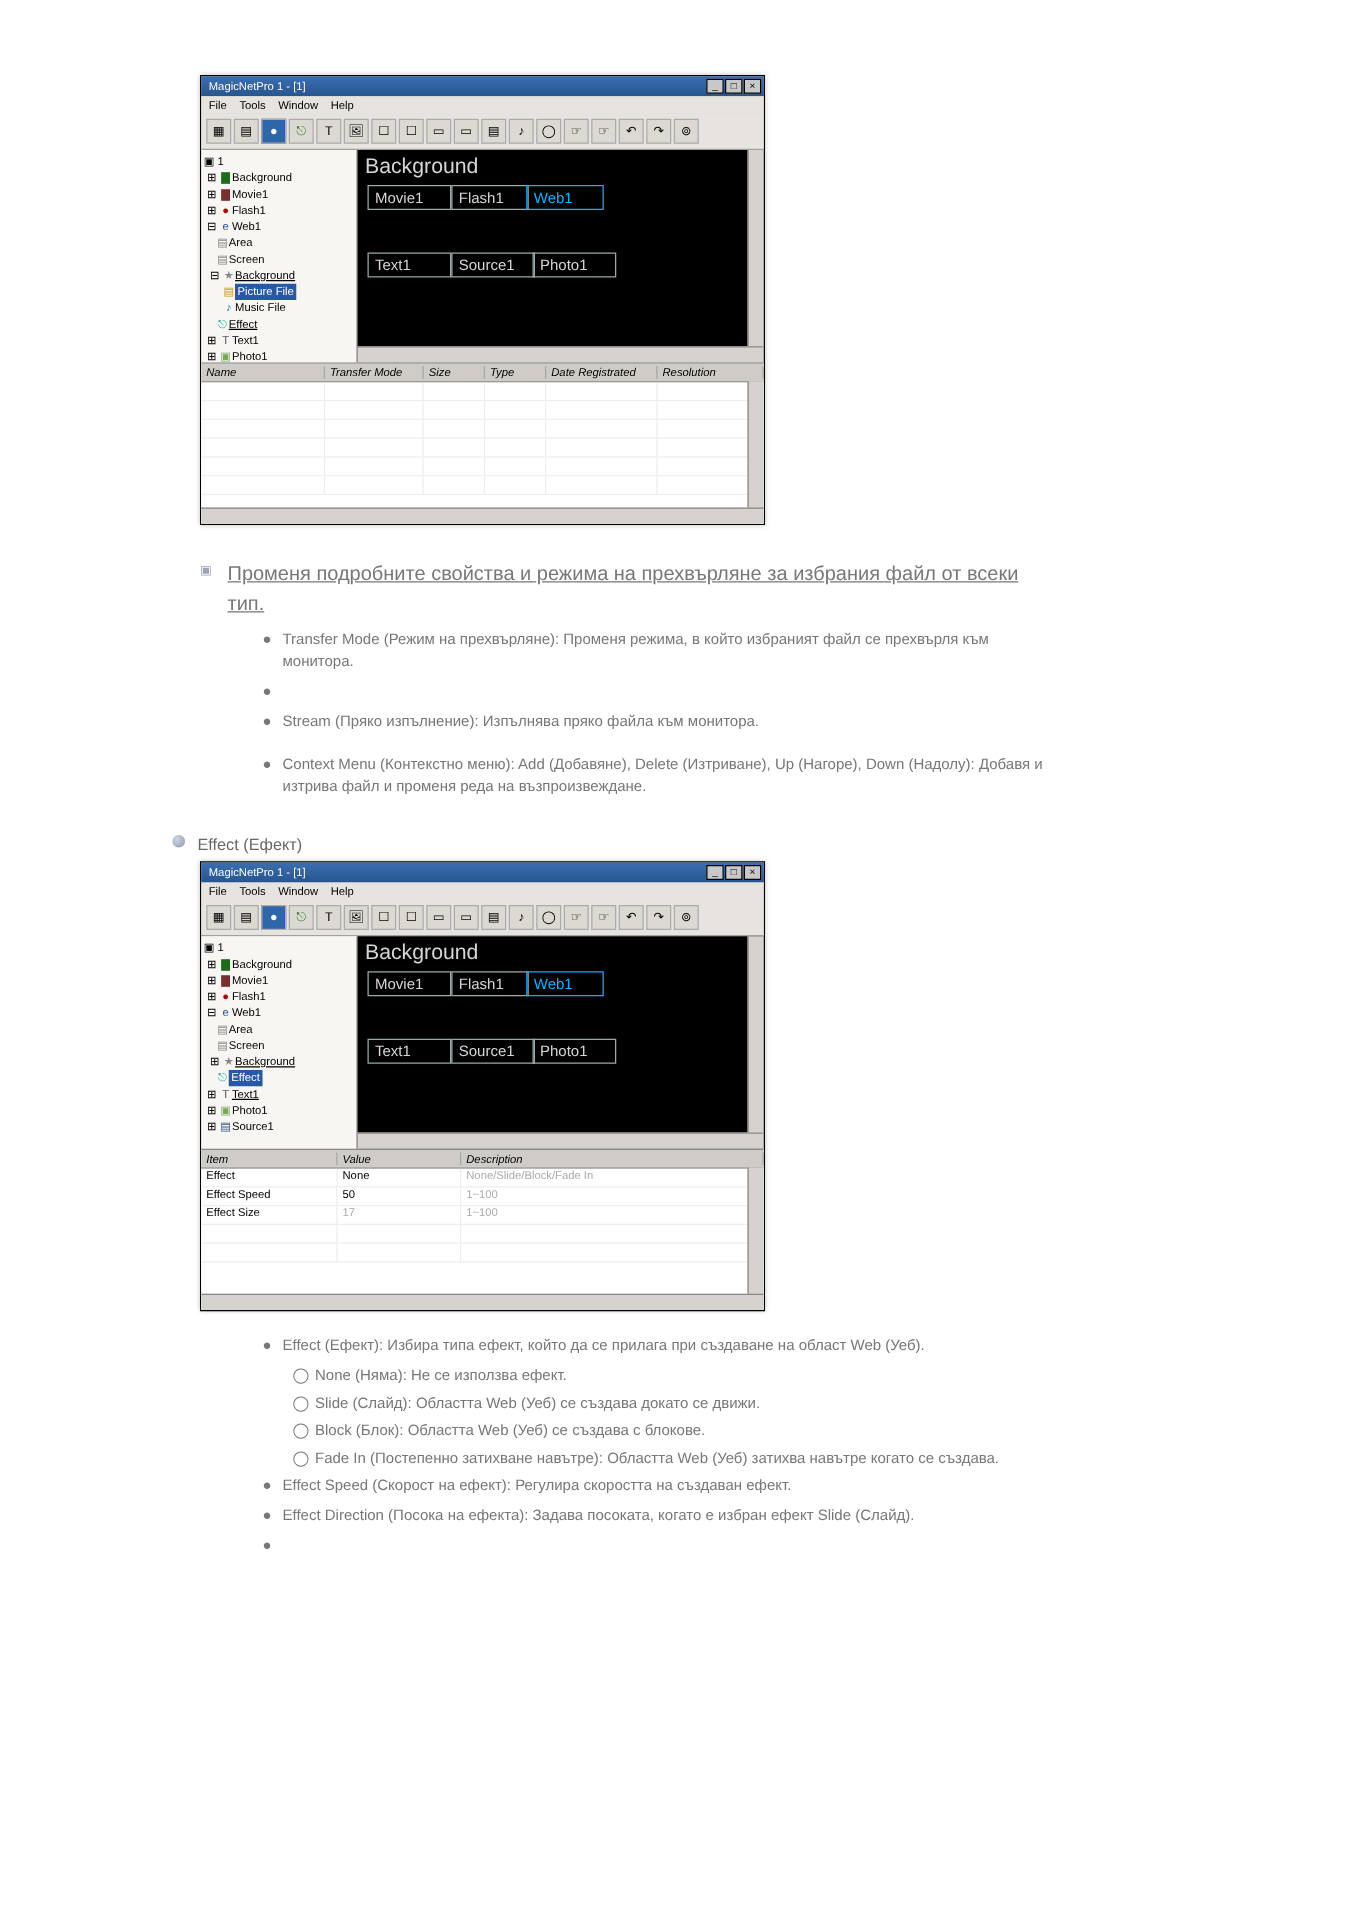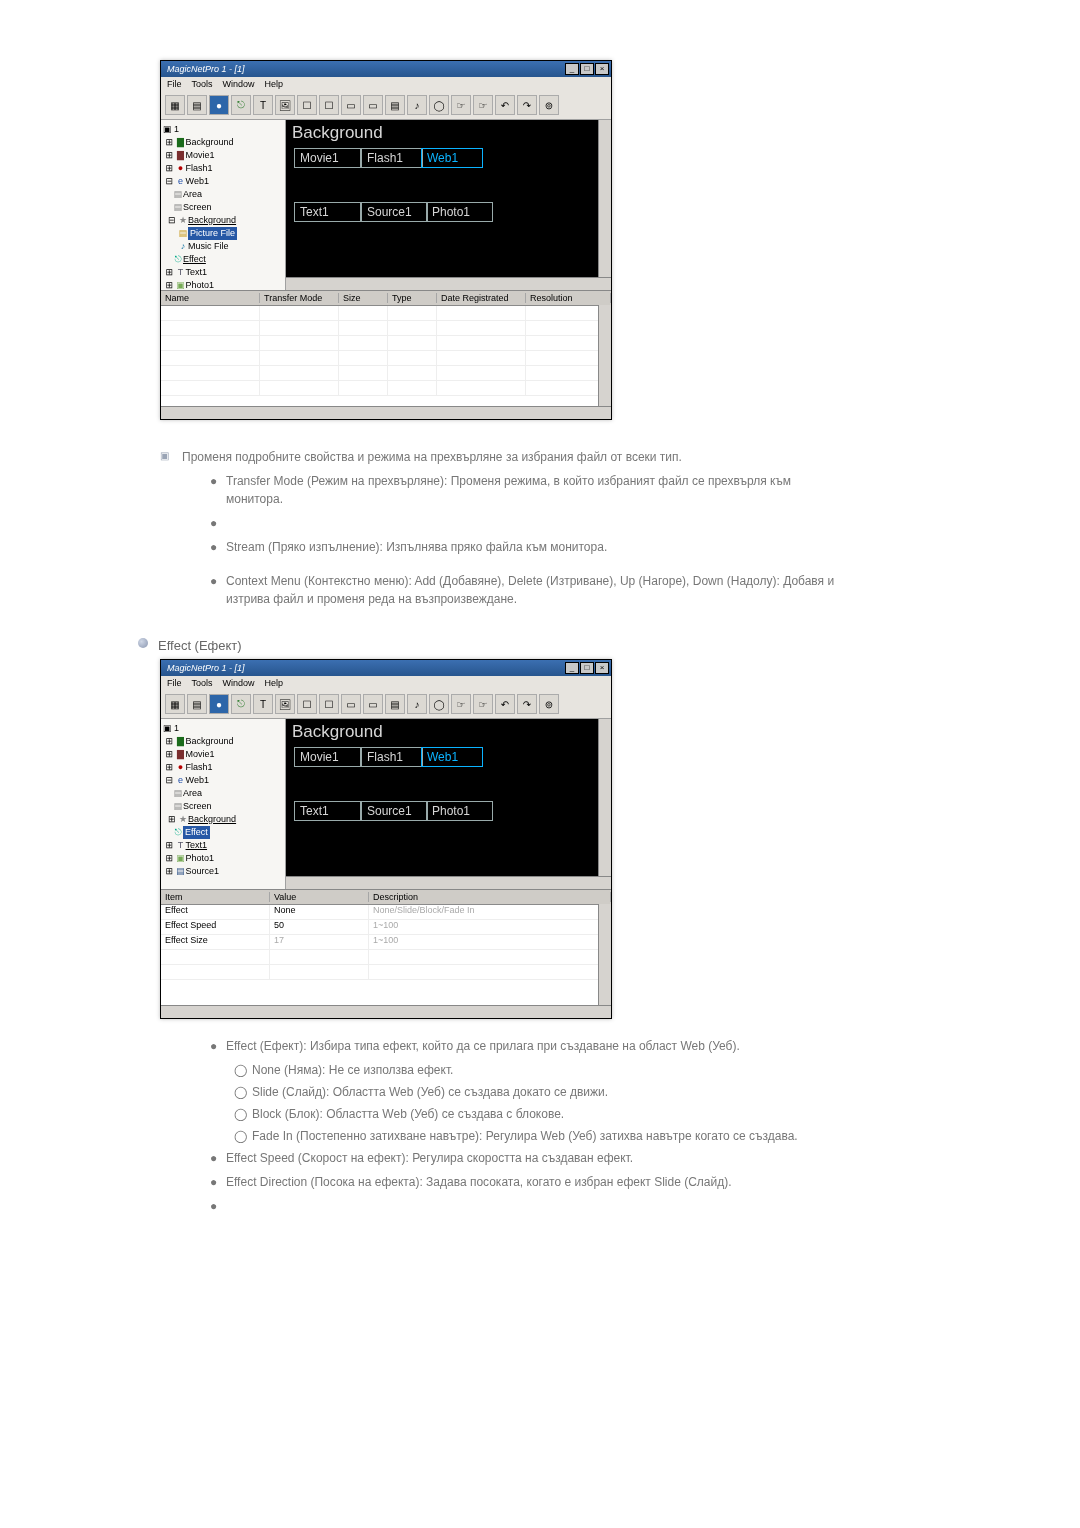--- a/index.html
+++ b/index.html
@@ -26,21 +26,21 @@
     color: #000;
   }
   .titlebar {
     display: flex;
     align-items: center;
     background: linear-gradient(#3b6fb1, #27558e);
     color: #fff;
     height: 16px;
     padding: 0 2px;
   }
-  .titlebar .title { flex: 1; padding-left: 4px; font-size: 9px; font-style: italic; }
+  .titlebar .title { flex: 1; padding-left: 4px; font-size: 9px; }
   .titlebar .winbtn {
     display: inline-block; width: 12px; height: 10px;
     background: #c8c8c8; border: 1px solid #000; margin-left: 1px;
     font-size: 8px; line-height: 9px; text-align: center; color:#000;
   }
   .menubar {
     display: flex; gap: 10px;
     background: #e7e4df; height: 14px; padding: 0 6px;
     font-size: 9px; align-items: center;
   }
@@ -102,38 +102,38 @@
     background:#d6d3cf; border-left:1px solid #888;
   }
   .bottom-table {
     border-top:1px solid #888; background:#fff;
     height:128px; position:relative;
   }
   .bt-head {
     display:flex; background:#cfccc7; border-bottom:1px solid #8a8a8a;
     font-size:9px; height:14px; align-items:center;
   }
-  .bt-head > div { padding:0 4px; border-right:1px solid #a6a6a6; }
+  .bt-head > div { padding:0 4px; border-right:1px solid #a6a6a6;font-style:italic; }
   .bt-body { background:#fff; height:100px; }
   .bt-body .row { display:flex; font-size:9px; height:14px; border-bottom:1px solid #eee; }
   .bt-body .row > div { padding:0 4px; border-right:1px solid #eee; }
   .bt-sb-h { position:absolute; left:0; right:0; bottom:0; height:12px; background:#d6d3cf; border-top:1px solid #888; }
   .bt-sb-v { position:absolute; right:0; top:14px; width:12px; bottom:12px; background:#d6d3cf; border-left:1px solid #888; }
 
   
   .para {
     display:flex; align-items:flex-start;
     margin: 28px 0 4px 70px;
     color:#777;
   }
   .para .pbullet {
     width:12px; height:12px; margin-right:10px; margin-top:2px;
     font-size:10px; color:#9aa4b5;
   }
-  .para .ptxt { max-width:640px; font-size:12px; line-height:1.5; }
+  .para .ptxt { max-width:640px; font-size:16px; line-height:1.5;text-decoration:underline; }
 
   .sec-head {
     display:flex; align-items:flex-start; gap:10px;
     margin: 30px 0 6px 48px; color:#666;
     font-size:13px;
   }
   .sec-head .hbullet {
     width:10px; height:10px; border-radius:50%;
     background: radial-gradient(circle at 35% 35%, #cfd7e6, #8a96b0);
   }
@@ -424,21 +424,21 @@
     <div class="sol2">
         <span class="d">◯</span>
         <span>Slide (Слайд): Областта Web (Уеб) се създава докато се движи.</span>
       </div>
     <div class="sol2">
         <span class="d">◯</span>
         <span>Block (Блок): Областта Web (Уеб) се създава с блокове.</span>
       </div>
     <div class="sol2">
         <span class="d">◯</span>
-        <span>Fade In (Постепенно затихване навътре): Регулира Web (Уеб) затихва навътре когато се създава.</span>
+        <span>Fade In (Постепенно затихване навътре): Областта Web (Уеб) затихва навътре когато се създава.</span>
       </div>
     <div class="sol">
         <span class="d">●</span>
         <span>Effect Speed (Скорост на ефект): Регулира скоростта на създаван ефект.</span>
       </div>
     <div class="sol">
         <span class="d">●</span>
         <span>Effect Direction (Посока на ефекта): Задава посоката, когато е избран ефект Slide (Слайд).</span>
       </div>
     <div class="sol">

